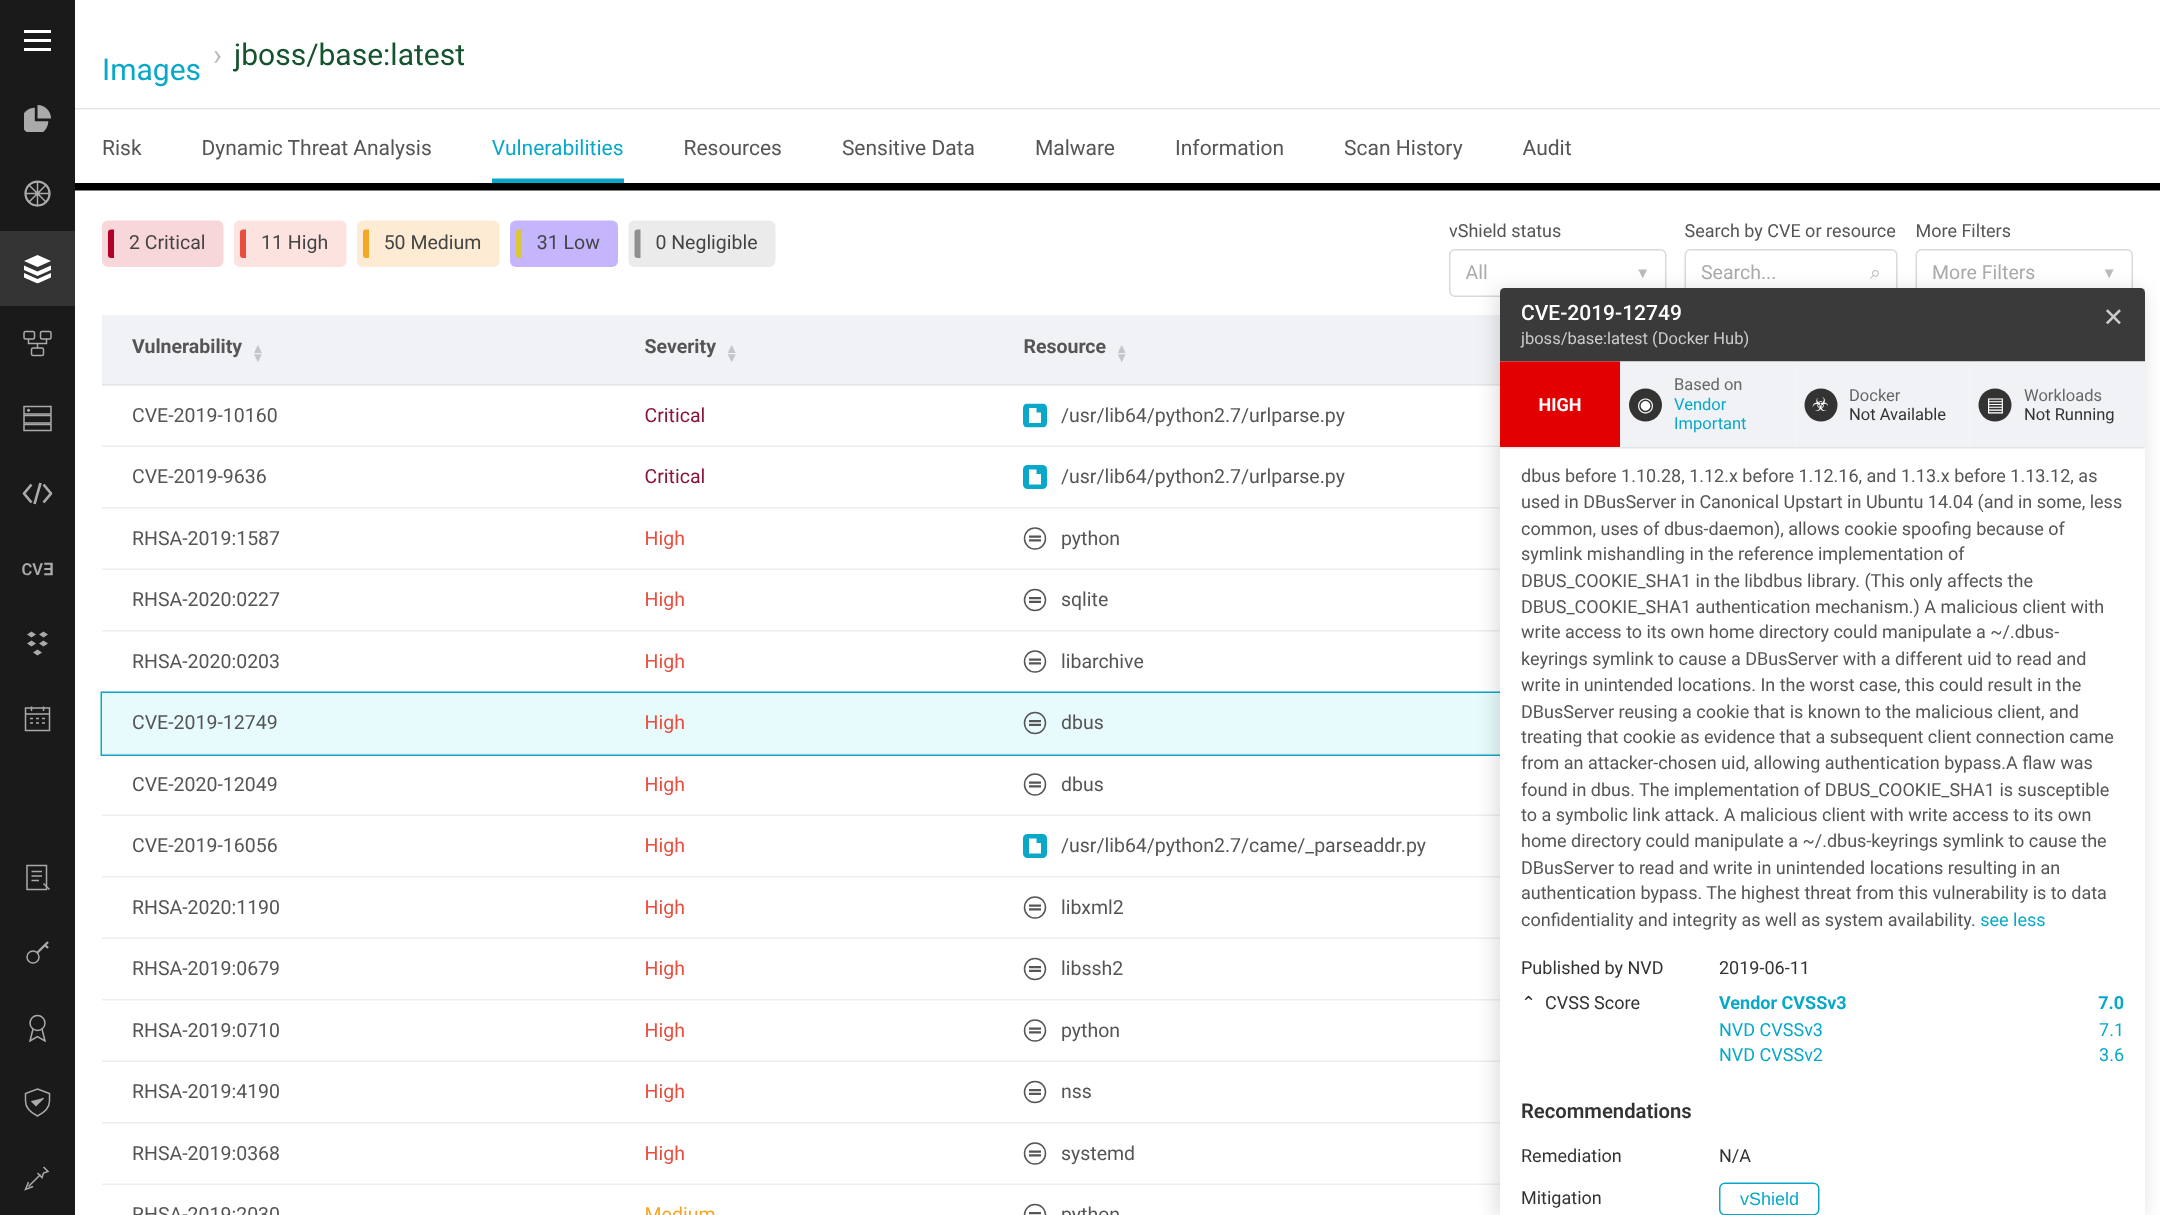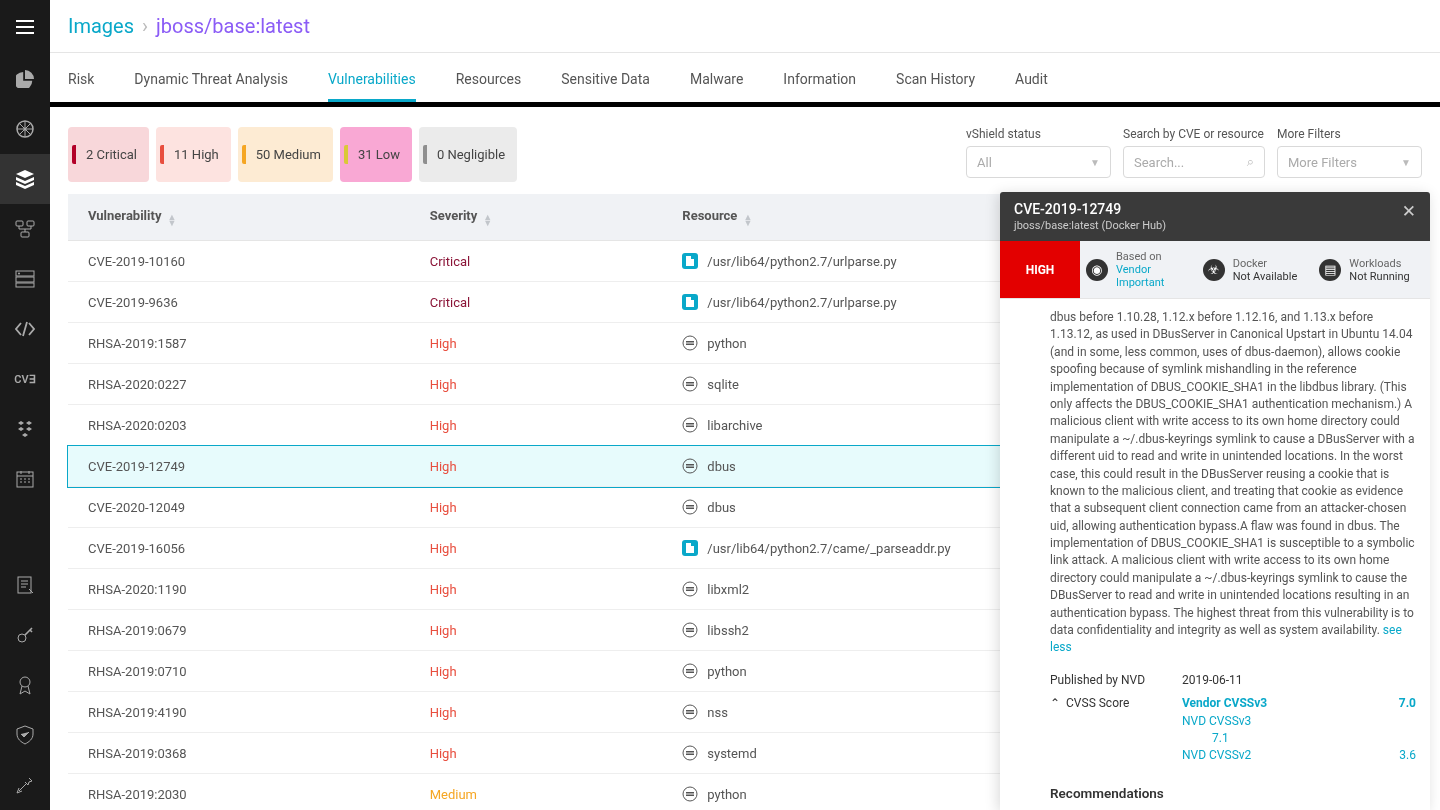--- a/index.html
+++ b/index.html
@@ -3,37 +3,37 @@
 <meta charset="utf-8">
 <style>
 * { box-sizing: border-box; margin: 0; padding: 0; }
 body { font-family: -apple-system, "Segoe UI", Roboto, Arial, sans-serif; background: #fff; color: #333; font-size: 13px; display: flex; height: 810px; width: 1440px; overflow: hidden; }
 .sidebar { width: 50px; background: #1a1a1a; display: flex; flex-direction: column; align-items: center; padding-top: 0; flex-shrink: 0; }
 .sidebar .menu-btn { width: 50px; height: 54px; display: flex; align-items: center; justify-content: center; }
 .sidebar .icon-btn { width: 50px; height: 50px; display: flex; align-items: center; justify-content: center; cursor: pointer; color: #aaa; fill: #aaa; }
 .sidebar .icon-btn.active { background: #333; }
 .main { flex: 1; display: flex; flex-direction: column; min-width: 0; position: relative; }
 .header { display: flex; align-items: center; padding: 14px 18px; border-bottom: 1px solid #e5e5e5; font-size: 20px; font-weight: 400; }
-.header .bc-link { color: #09a8c9; }
+.header .bc-link { color: #09a8c9; margin-top: 20px; }
 .header .bc-sep { color: #bbb; padding: 0 8px; }
-.header .bc-cur { color: #8b5cf6; }
+.header .bc-cur { color: #14532d; }
 .tabs { display: flex; padding: 0 18px; border-bottom: 5px solid #000000; gap: 40px; }
 .tab { padding: 18px 0 12px 0; font-size: 14px; color: #555; cursor: pointer; border-bottom: 3px solid transparent; }
 .tab.active { color: #09a8c9; border-bottom-color: #09a8c9; }
 .filter-bar { display: flex; align-items: flex-start; padding: 20px 18px 10px; gap: 10px; }
 .filter-pills { display: flex; gap: 7px; flex: 1; }
-.pill { display: flex; align-items: center; border-radius: 4px; padding: 18px 12px; font-size: 13px; color: #444; cursor: pointer; }
+.pill { display: flex; align-items: center; border-radius: 4px; padding: 6px 12px; font-size: 13px; color: #444; cursor: pointer; }
 .pill .bar { width: 4px; height: 19px; margin-right: 10px; margin-left: -8px; border-radius: 2px 0 0 2px;}
 .pill.critical { background: #f8d7da; }
 .pill.critical .bar { background: #b30028; }
 .pill.high { background: #fde3e0; }
 .pill.high .bar { background: #e84e3e; }
 .pill.medium { background: #fdebd3; }
 .pill.medium .bar { background: #f5a623; }
-.pill.low { background: #f9a8d4; }
+.pill.low { background: #c4b5fd; }
 .pill.low .bar { background: #dac838; }
 .pill.neg { background: #ebebeb; }
 .pill.neg .bar { background: #8f8f8f; }
 .filter-right { display: flex; gap: 12px; }
 .filter-grp label { font-size: 12px; color: #555; display: block; margin-bottom: 5px; }
 .sel, .inp { border: 1px solid #d9d9d9; border-radius: 4px; height: 32px; padding: 0 10px; font-size: 13px; color: #aaa; display: flex; align-items: center; justify-content: space-between; background: #fff; }
 .sel { width: 145px; }
 .inp { width: 142px; }
 .table-wrap { padding: 2px 18px; overflow: auto; flex: 1; }
 table { width: 100%; border-collapse: collapse; }
@@ -52,21 +52,21 @@
 .dp-head .t1 { font-size: 14px; font-weight: 500;}
 .dp-head .t2 { font-size: 11px; color:#ccc; margin-top:2px;}
 .dp-close { color: #ccc; cursor: pointer; font-size: 17px; }
 .dp-badges { display: flex; border-bottom: 1px solid #e5e5e5; }
 .badge-high { background: #e30000; color: #fff; font-weight: 700; font-size: 12px; width: 80px; display: flex; align-items: center; justify-content: center; }
 .badge-info { flex: 1; display: flex; align-items: center; padding: 9px 6px; gap: 8px; font-size: 11px; background:#f0f2f5; }
 .badge-info .icn { width: 22px; height: 22px; background: #333; border-radius: 50%; color:#fff; display:flex; align-items:center; justify-content:center; flex-shrink:0; font-size:13px;}
 .badge-info .l1 { color: #666; }
 .badge-info .l2a { color: #09a8c9; }
 .badge-info .l2 { color: #333; }
-.dp-body { padding: 10px 14px; overflow: auto; font-size: 12px; color: #555; line-height: 1.45; flex: 1; margin-left: 36px; }
+.dp-body { padding: 10px 14px; overflow: auto; font-size: 12px; color: #555; line-height: 1.45; flex: 1; }
 .dp-body .see { color: #09a8c9; cursor: pointer; }
 .dp-meta { margin-top: 12px; }
 .dp-row { display: flex; font-size: 12px; padding: 3px 0;}
 .dp-row .k { width: 132px; color: #333; }
 .dp-row .v { color: #333; }
 .dp-row .va { color: #09a8c9; }
 .dp-row .vn { color: #09a8c9; margin-left: 30px; }
 .dp-sect { font-weight: 600; color: #333; margin: 16px 0 8px; font-size: 13.5px;}
 .btn-outline { border: 1px solid #09a8c9; color: #09a8c9; padding: 3px 13px; border-radius: 4px; font-size: 12px; background: none; cursor: pointer; }
 .chev{color:#bbb;font-size:10px;}
@@ -497,21 +497,21 @@
             <div class="k">Published by NVD</div>
             <div class="v">2019-06-11</div>
           </div>
         <div class="dp-row">
           <div class="k"><span style="margin-right:6px;">⌃</span><span>CVSS Score</span></div>
           <div id="cvss" style="flex:1">
               <div style="display: flex; justify-content: space-between; font-weight: bold;">
                 <span class="va">Vendor CVSSv3</span>
                 <span class="vn">7.0</span>
               </div>
-              <div style="display: flex; justify-content: space-between; flex-direction: column;">
+              <div style="display: flex; justify-content: space-between;">
                 <span class="va">NVD CVSSv3</span>
                 <span class="vn">7.1</span>
               </div>
               <div style="display: flex; justify-content: space-between;">
                 <span class="va">NVD CVSSv2</span>
                 <span class="vn">3.6</span>
               </div>
             </div>
         </div>
       </div>

